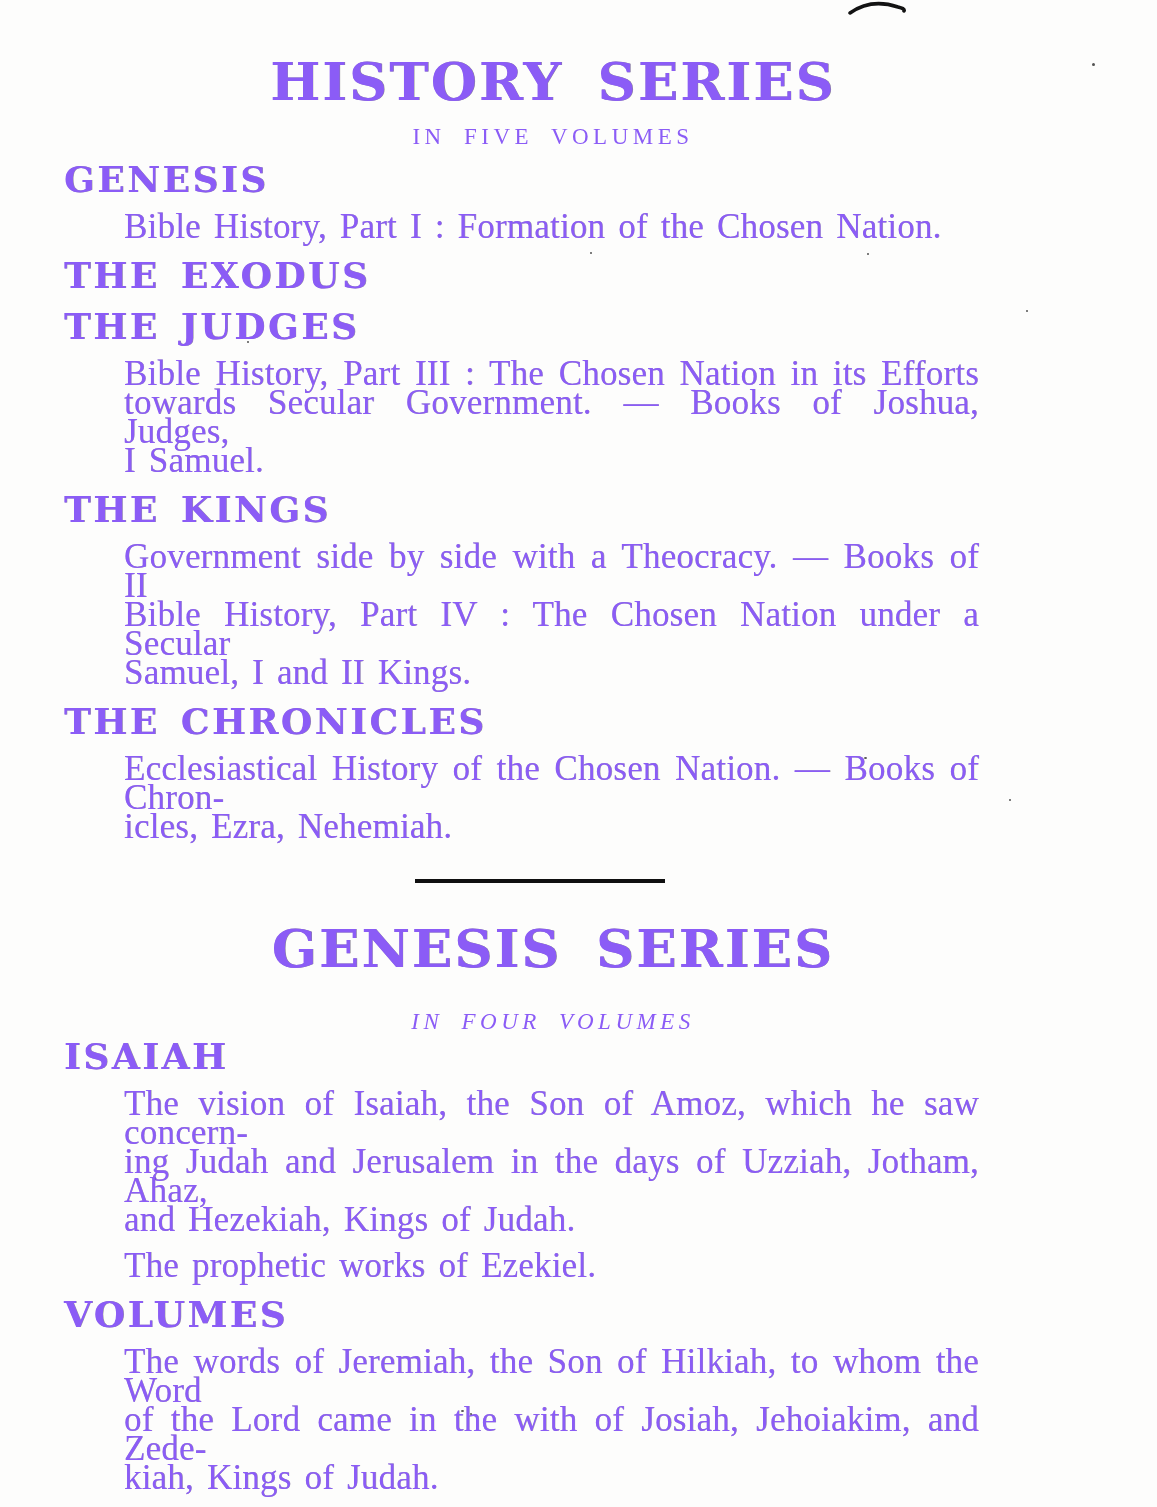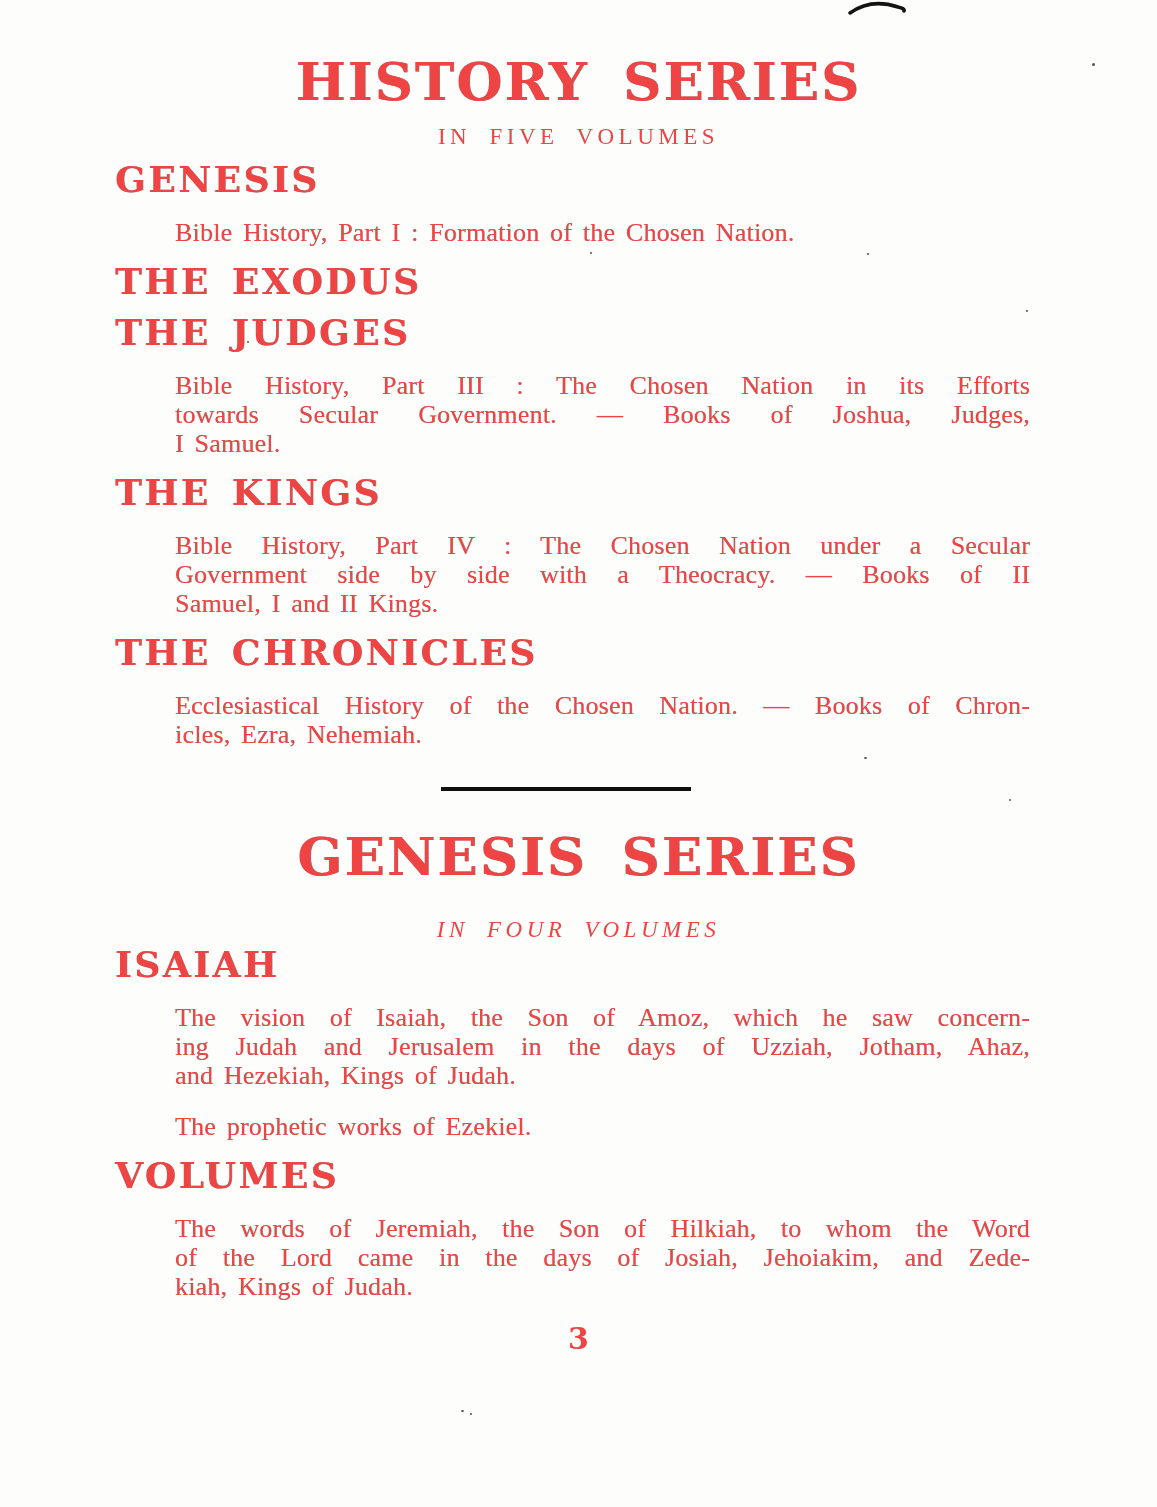--- a/index.html
+++ b/index.html
@@ -1,23 +1,23 @@
 <!DOCTYPE html>
 <html><head>
 <meta charset="utf-8">
 <style>
   html, body { margin: 0; padding: 0; background: #ffffff; }
   .page {
     position: relative;
     width: 1157px;
     height: 1507px;
     background: #fdfdfc;
-    color: #ef4444;
+    color: #8b5cf6;
     box-sizing: border-box;
-    padding: 52px 115px 0 115px;
+    padding: 52px 115px 0 64px;
     font-family: "Liberation Serif", serif;
     overflow: hidden;
   }
   .series-title {
     margin: 0;
     text-align: center;
     font-family: "DejaVu Serif", "Liberation Serif", serif;
     font-weight: bold;
     font-size: 53px;
     line-height: 58px;
@@ -41,24 +41,24 @@
     margin: 0;
     font-family: "DejaVu Serif", "Liberation Serif", serif;
     font-weight: bold;
     font-size: 36px;
     line-height: 34px;
     letter-spacing: 2.5px;
     word-spacing: 6px;
     text-shadow: 0.4px 0.4px 0 rgba(0,0,0,0.4);
   }
   .entry-body {
-    margin-top: 22px;
+    margin-top: 16px;
     margin-left: 60px;
     width: 855px;
-    font-size: 26px;
+    font-size: 35px;
     line-height: 29px;
     word-spacing: 4px;
     letter-spacing: 0.2px;
     text-shadow: 0.3px 0.3px 0 rgba(10,10,10,0.35);
   }
   .entry-body .line { text-align: justify; text-align-last: justify; }
   .entry-body .line.last { text-align-last: left; }
   .divider {
     width: 250px;
     height: 4px;
@@ -117,22 +117,22 @@
     <div class="entry-body">
             <div class="line">Bible History, Part III : The Chosen Nation in its Efforts</div>
             <div class="line">towards Secular Government. — Books of Joshua, Judges,</div>
             <div class="line last">I Samuel.</div>
           </div>
   </div>
 
   <div class="entry">
     <h2 class="entry-heading">THE KINGS</h2>
     <div class="entry-body">
+            <div class="line">Government side by side with a Theocracy. — Books of II</div>
             <div class="line">Bible History, Part IV : The Chosen Nation under a Secular</div>
-            <div class="line">Government side by side with a Theocracy. — Books of II</div>
             <div class="line last">Samuel, I and II Kings.</div>
           </div>
   </div>
 
   <div class="entry">
     <h2 class="entry-heading">THE CHRONICLES</h2>
     <div class="entry-body">
             <div class="line">Ecclesiastical History of the Chosen Nation. — Books of Chron-</div>
             <div class="line last">icles, Ezra, Nehemiah.</div>
           </div>
@@ -158,21 +158,21 @@
   <div class="entry">
     <div class="entry-body">
             <div class="line last">The prophetic works of Ezekiel.</div>
           </div>
   </div>
 
   <div class="entry">
     <h2 class="entry-heading">VOLUMES</h2>
     <div class="entry-body">
             <div class="line">The words of Jeremiah, the Son of Hilkiah, to whom the Word</div>
-            <div class="line">of the Lord came in the days of Josiah, Jehoiakim, and Zede-</div>
+            <div class="line">of the Lord came in the with of Josiah, Jehoiakim, and Zede-</div>
             <div class="line last">kiah, Kings of Judah.</div>
           </div>
   </div>
 </div>
   </section>
 
   <div class="page-number">3</div>
 
 </div>
 

